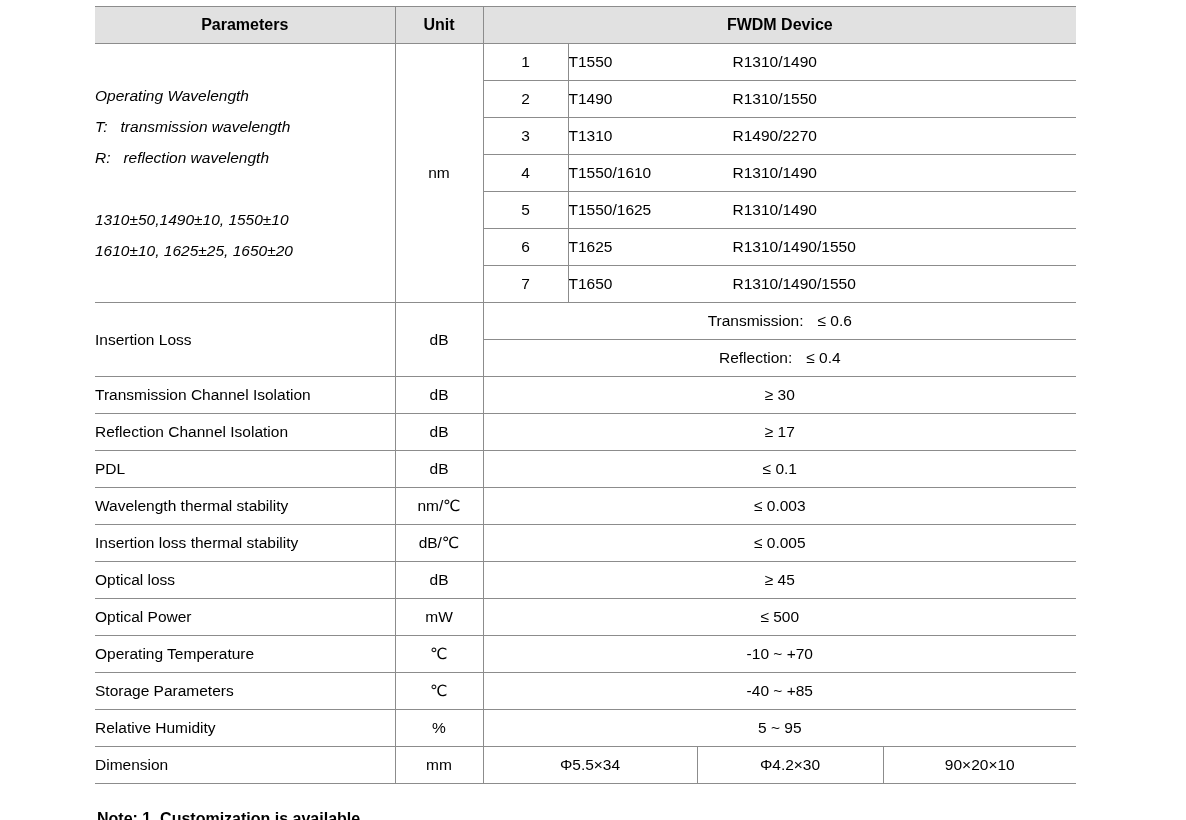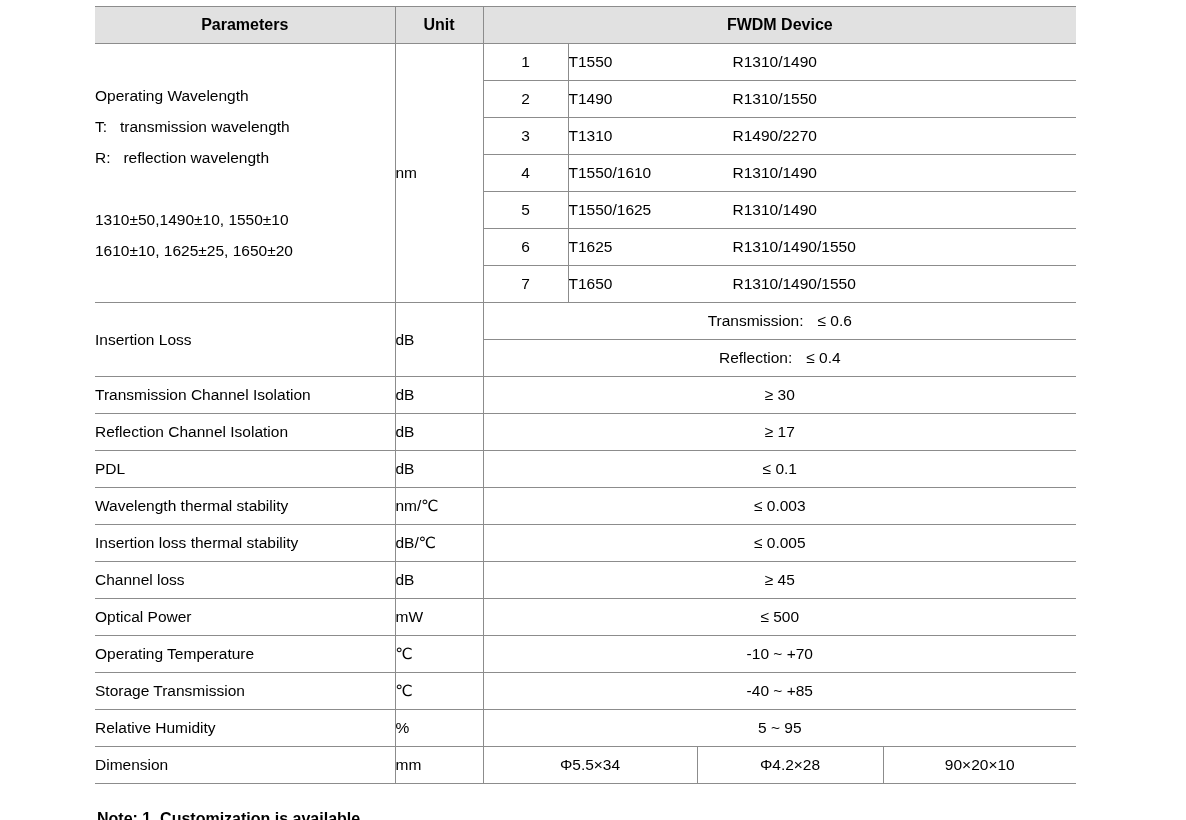--- a/index.html
+++ b/index.html
@@ -29,25 +29,25 @@
   tr.header-row th {
     background: #e1e1e1;
     border-top: 1px solid #8c8c8c;
     font-weight: bold;
     text-align: center;
     font-size: 16px;
   }
   .v-r { border-right: 1px solid #8c8c8c; }
 
   .param-cell { padding-left: 12px; text-align: left; }
-  .unit-cell  { }
+  .unit-cell  { text-align: center; }
   .num-cell   { text-align: center; }
   .val-cell   { text-align: center; }
 
-  .wl-cell { vertical-align: middle; }
+  .wl-cell { vertical-align: middle; font-style: italic; }
   .wl-line { line-height: 31px; min-height: 31px; white-space: pre; }
 
   .tr-cell { padding-left: 16px; text-align: left; }
   .t-val { display: inline-block; width: 164px; }
 
   .il-line { display: flex; justify-content: center; gap: 14px; }
 
   .note {
     position: absolute; left: 97px; top: 766px;
     font-weight: bold; font-size: 16px; line-height: 21px;
@@ -165,50 +165,50 @@
       <td class="param-cell v-r">Wavelength thermal stability</td>
       <td class="unit-cell v-r">nm/℃</td>
       <td colspan="4" class="val-cell">≤ 0.003</td>
     </tr>
     <tr>
       <td class="param-cell v-r">Insertion loss thermal stability</td>
       <td class="unit-cell v-r">dB/℃</td>
       <td colspan="4" class="val-cell">≤ 0.005</td>
     </tr>
     <tr>
-      <td class="param-cell v-r">Channel loss</td>
+      <td class="param-cell v-r">Optical loss</td>
       <td class="unit-cell v-r">dB</td>
       <td colspan="4" class="val-cell">≥ 45</td>
     </tr>
     <tr>
       <td class="param-cell v-r">Optical Power</td>
       <td class="unit-cell v-r">mW</td>
       <td colspan="4" class="val-cell">≤ 500</td>
     </tr>
     <tr>
       <td class="param-cell v-r">Operating Temperature</td>
       <td class="unit-cell v-r">℃</td>
       <td colspan="4" class="val-cell">-10 ~ +70</td>
     </tr>
     <tr>
-      <td class="param-cell v-r">Storage Transmission</td>
+      <td class="param-cell v-r">Storage Parameters</td>
       <td class="unit-cell v-r">℃</td>
       <td colspan="4" class="val-cell">-40 ~ +85</td>
     </tr>
     <tr>
       <td class="param-cell v-r">Relative Humidity</td>
       <td class="unit-cell v-r">%</td>
       <td colspan="4" class="val-cell">5 ~ 95</td>
     </tr>
 
     <tr>
       <td class="param-cell v-r">Dimension</td>
       <td class="unit-cell v-r">mm</td>
       <td colspan="2" class="val-cell v-r">Φ5.5×34</td>
-      <td class="val-cell v-r">Φ4.2×28</td>
+      <td class="val-cell v-r">Φ4.2×30</td>
       <td class="val-cell">90×20×10</td>
     </tr>
   </tbody>
     </table>
 
   <div class="note">
     <div>Note: 1. Customization is available.</div>
     
   </div>
 </div>

